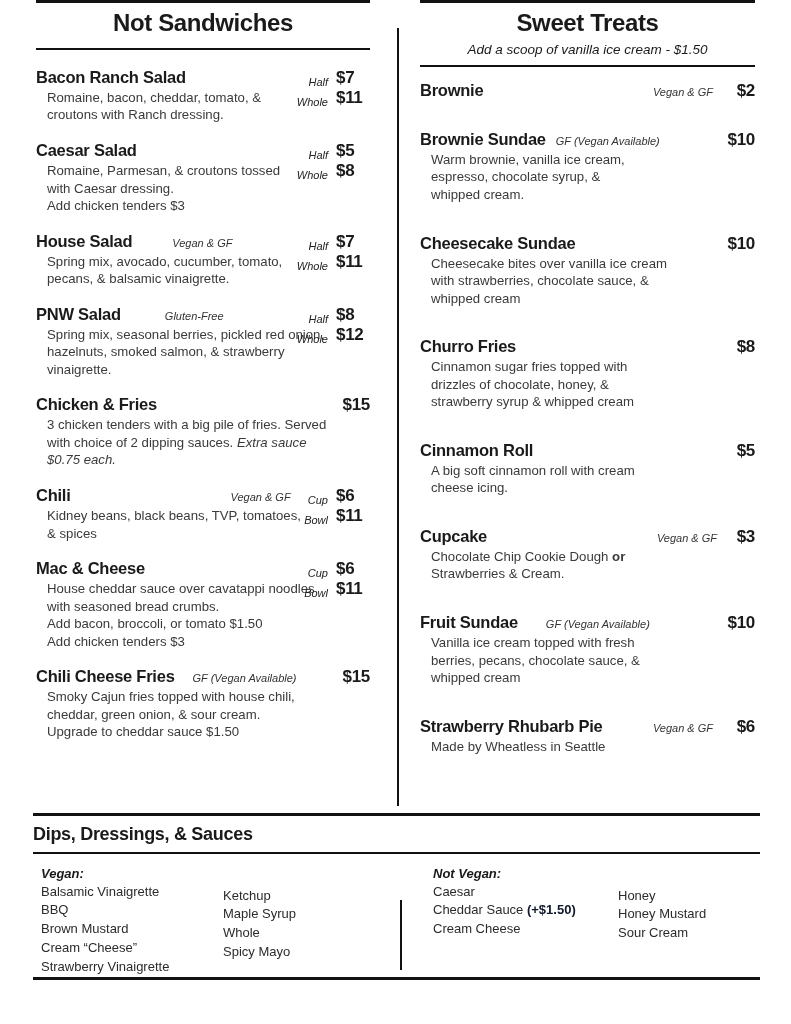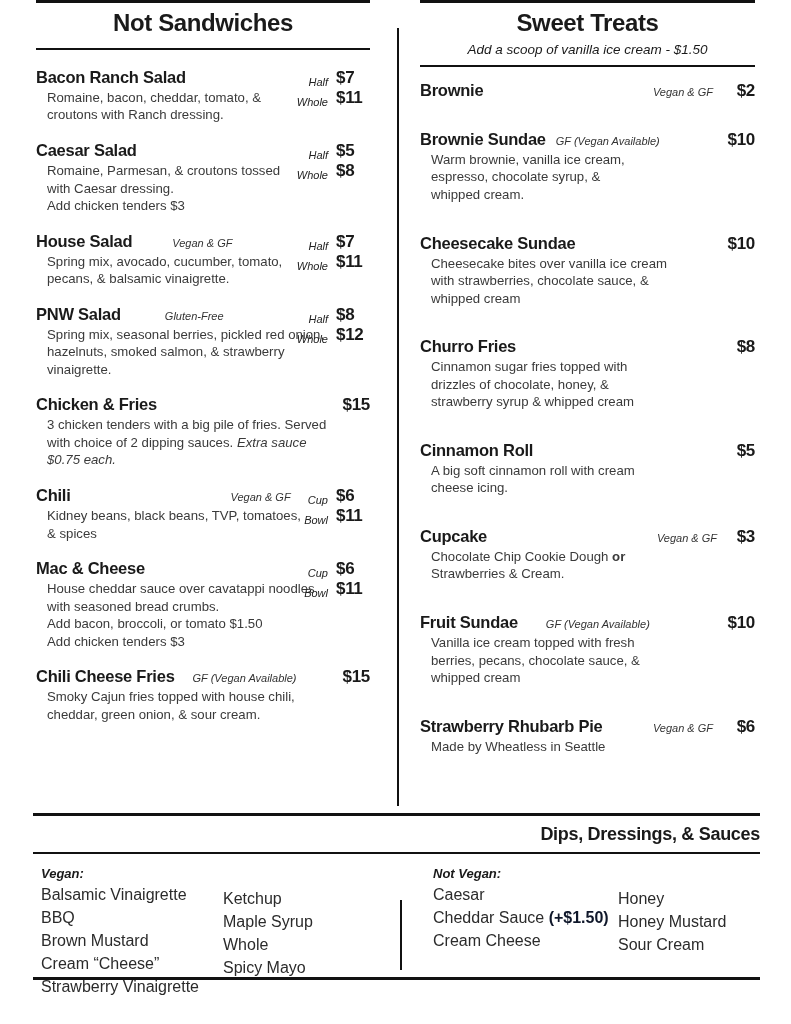--- a/index.html
+++ b/index.html
@@ -72,38 +72,38 @@
     font-size: 13.2px; line-height: 1.33; color: #3a3a3a;
     padding-left: 11px; padding-top: 2px; max-width: 270px;
   }
   .desc .it { font-style: italic; }
   .desc .bd { font-weight: 700; }
   .desc-wide { max-width: 300px; }
 
   
   .sauces { position: absolute; left: 33px; top: 813px; width: 727px; }
   .sauce-title {
-    text-align: right; font-weight: 800; font-size: 18px;
+    text-align: left; font-weight: 800; font-size: 18px;
     letter-spacing: -0.3px; padding: 8px 0 7px;
   }
   .sauce-body { position: relative; height: 115px; padding-top: 4px; }
   .sauce-vdiv {
     position: absolute; left: 367px; top: 46px;
     width: 2px; height: 70px; background: #111;
   }
   .sauce-group { position: absolute; top: 12px; }
   .g1 { left: 8px; }
   .g2 { left: 190px; top: 33px; }
   .g3 { left: 400px; }
   .g4 { left: 585px; top: 33px; }
   .sauce-head {
     font-weight: 800; font-style: italic; font-size: 13px;
     padding-bottom: 2px;
   }
-  .sauce-item { font-size: 16px; line-height: 1.45; color: #2b2b2b; }
+  .sauce-item { font-size: 13px; line-height: 1.45; color: #2b2b2b; }
   .sauce-item .bd { font-weight: 800; color: #0f172a; }
   .bottom-rule {
     position: absolute; left: 33px; top: 977px;
     width: 727px; height: 2.5px; background: #111;
   }
 </style>
 </head>
 <body>
 
 <div class="page">
@@ -240,20 +240,21 @@
 
         <div class="item">
           <div class="item-head">
             <span class="item-name">Chili Cheese Fries</span>
             <span class="item-tag" style="margin-left:18px;">GF (Vegan Available)</span>
           </div>
           <div class="price-block">
             <span class="price-single">$15</span>
           </div>
           <div class="desc" style="max-width:300px;">Smoky Cajun fries topped with house chili, cheddar, green onion, &amp; sour cream.</div>
+          <div class="desc it" style="padding-top:0;">Upgrade to cheddar sauce $1.50</div>
         </div>
 
       </div>
     </div>
 
     <div class="col col-right">
       <div class="rule"></div>
       <div class="sec-head" style="padding-top:0;">
         <div class="sec-title">Sweet Treats</div>
         <div class="sec-sub">Add a scoop of vanilla ice cream - $1.50</div>

